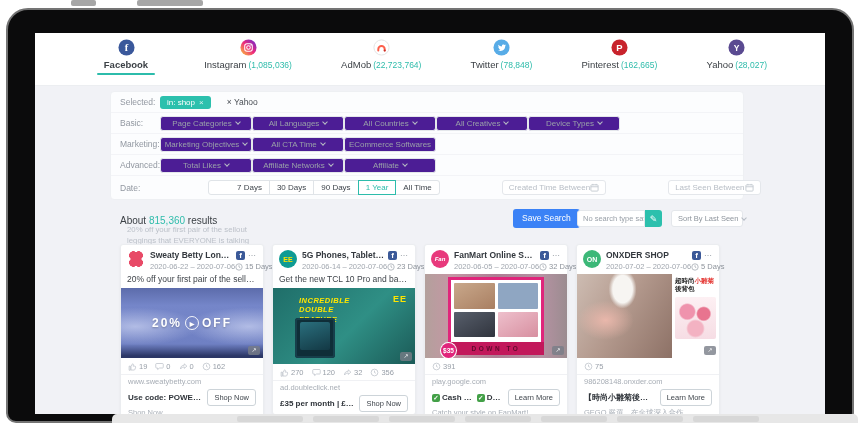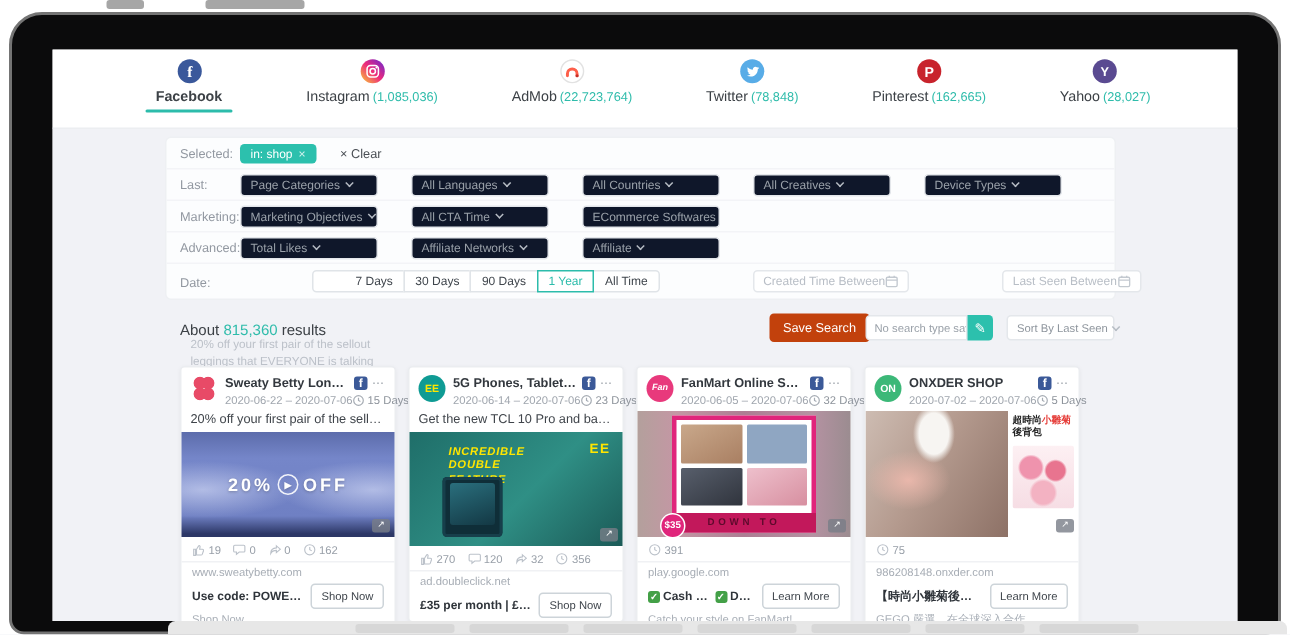--- a/index.html
+++ b/index.html
@@ -25,36 +25,36 @@
   .tab-count { color:#2fbcab; font-size:8.5px; margin-left:2px; }
   .tab-underline { height:2px; background:transparent; margin:3px auto 0; width:58px; border-radius:1px; }
   .tab.active .tab-underline { background:#2cbcab; }
   .tab.active .tab-line { font-weight:bold; }
 
   
   .panel { position:absolute; left:75px; top:58px; width:634px; background:#fcfdfe; border:1px solid #eef0f3; border-radius:4px; }
   .frow { display:flex; align-items:center; height:21px; padding:0 9px; border-bottom:1px solid #f3f4f7; }
   .frow:last-child { border-bottom:none; height:23px;gap:48px; }
   .flabel { width:40px; flex:none; color:#9298a1; font-size:8.5px; }
-  .dd { width:92px; margin-right:22px; height:15px; border:1px solid #e4e7eb; border-radius:3px; display:flex; align-items:center; justify-content:flex-start; padding:0 6px; color:#9aa1a9; font-size:8px; background:#0f172a; cursor:pointer; white-space:nowrap; overflow:hidden; }
+  .dd { width:92px; height:15px; border:1px solid #e4e7eb; border-radius:3px; display:flex; align-items:center; justify-content:center; padding:0 6px; color:#9aa1a9; font-size:8px; background:#4c1d95; cursor:pointer; white-space:nowrap; overflow:hidden; }
   .chev { width:4px; height:4px; border-right:1px solid #b6bcc4; border-bottom:1px solid #b6bcc4; transform:rotate(45deg); margin-top:-2px; flex:none; margin-left:4px; }
   .chip { background:#2cc0ad; color:#fff; border-radius:3px; padding:2px 7px; font-size:8px; display:inline-flex; align-items:center; gap:4px; cursor:pointer; }
   .chip .x { opacity:.8; font-size:8px; }
   .clear { color:#4a4f55; font-size:8.5px; margin-left:16px; cursor:pointer; }
   .seg { display:flex; }
   .segbtn { border:1px solid #e0e4e8; margin-left:-1px; padding:0 7px; height:15px; line-height:13px; font-size:8px; color:#3f454c; background:#fff; cursor:pointer; white-space:nowrap; }
   .segbtn:first-child { margin-left:0; border-radius:3px 0 0 3px;padding-left:28px; }
   .segbtn:last-child { border-radius:0 3px 3px 0; }
   .segbtn.active { color:#2cbcab; border-color:#2cbcab; position:relative; z-index:1; }
   .datein { width:108px; margin-left:14px; height:15px; border:1px solid #e4e7eb; border-radius:3px; display:flex; align-items:center; justify-content:space-between; padding:0 6px; color:#b8bec6; font-size:8px; background:#fff; cursor:text; white-space:nowrap; }
 
   
   .results-text { position:absolute; left:85px; top:182px; font-size:10px; color:#3c4146; }
   .results-text b { color:#2fbcab; font-weight:normal; }
-  .save-btn { position:absolute; left:478px; top:176px; height:19px; line-height:19px; padding:0 9px; background:#c2410c; color:#fff; border-radius:3px; font-size:8.5px; cursor:pointer; }
+  .save-btn { position:absolute; left:478px; top:176px; height:19px; line-height:19px; padding:0 9px; background:#3b82f6; color:#fff; border-radius:3px; font-size:8.5px; cursor:pointer; }
   .saved-dd { position:absolute; left:542px; top:177px; width:68px; height:17px; border:1px solid #e4e7eb; border-radius:3px 0 0 3px; background:#fff; display:flex; align-items:center; justify-content:space-between; padding:0 5px; color:#9aa1a9; font-size:7.5px; white-space:nowrap; overflow:hidden; cursor:pointer; }
   .pencil-btn { position:absolute; left:610px; top:177px; width:17px; height:17px; background:#2cc0ad; border-radius:0 3px 3px 0; color:#fff; font-size:9px; display:flex; align-items:center; justify-content:center; cursor:pointer; }
   .sort-dd { position:absolute; left:636px; top:177px; width:72px; height:17px; border:1px solid #e4e7eb; border-radius:3px; background:#fff; display:flex; align-items:center; justify-content:space-between; padding:0 6px; color:#8e959d; font-size:7.5px; white-space:nowrap; cursor:pointer; }
 
   
   .tooltip { position:absolute; left:92px; top:192px; width:142px; color:#bcc1c9; font-size:7.8px; line-height:1.35; z-index:1; }
 
   
   .card { position:absolute; top:211px; width:144px; background:#fff; border:1px solid #ebedf0; border-radius:3px; box-shadow:0 1px 3px rgba(0,0,0,.05); z-index:2; }
   .chead { display:flex; padding:5px 6px 3px; gap:5px; }
@@ -192,24 +192,24 @@
       </div>
     </div>
 
     <div class="panel">
       <div class="frow">
         <span class="flabel">Selected:</span>
         <span class="chip">
             <span>in: shop</span>
             <span class="x">×</span>
           </span>
-        <span class="clear">× Clear</span>
+        <span class="clear">× Yahoo</span>
       </div>
       <div class="frow">
-        <span class="flabel">Last:</span>
+        <span class="flabel">Basic:</span>
         <span class="dd">
             <span>Page Categories</span>
             <span class="chev"></span>
           </span>
         <span class="dd">
             <span>All Languages</span>
             <span class="chev"></span>
           </span>
         <span class="dd">
             <span>All Countries</span>

